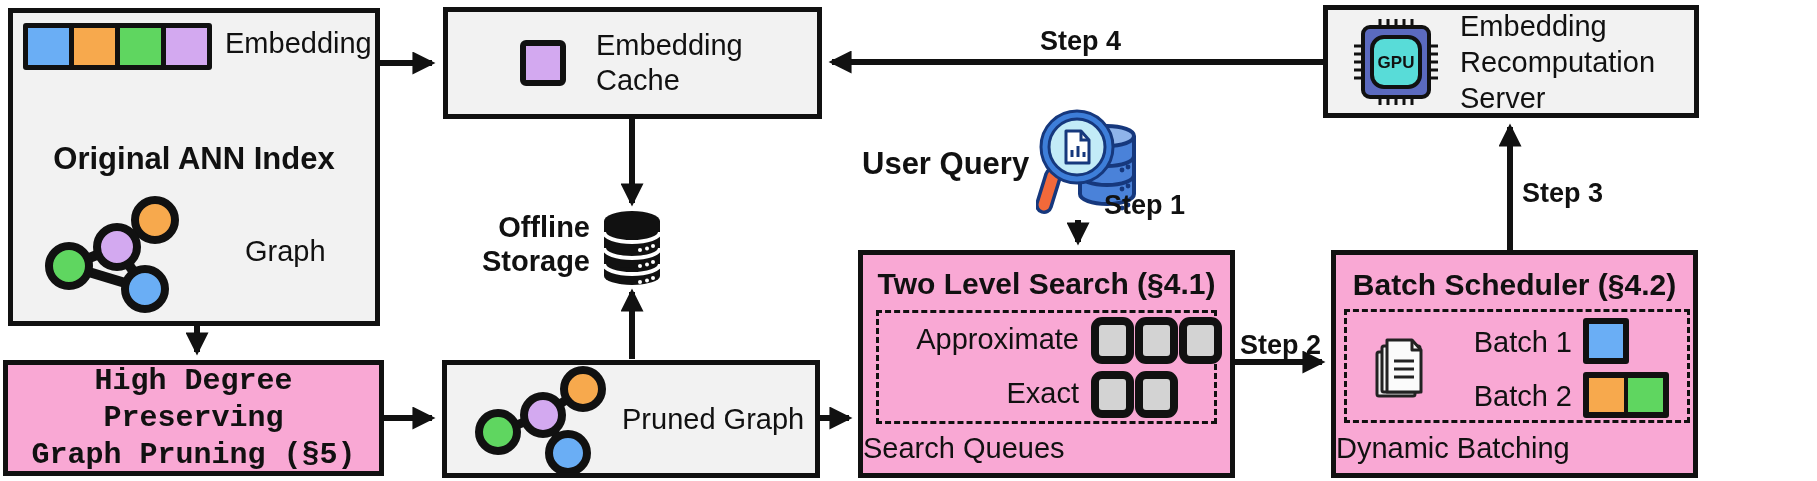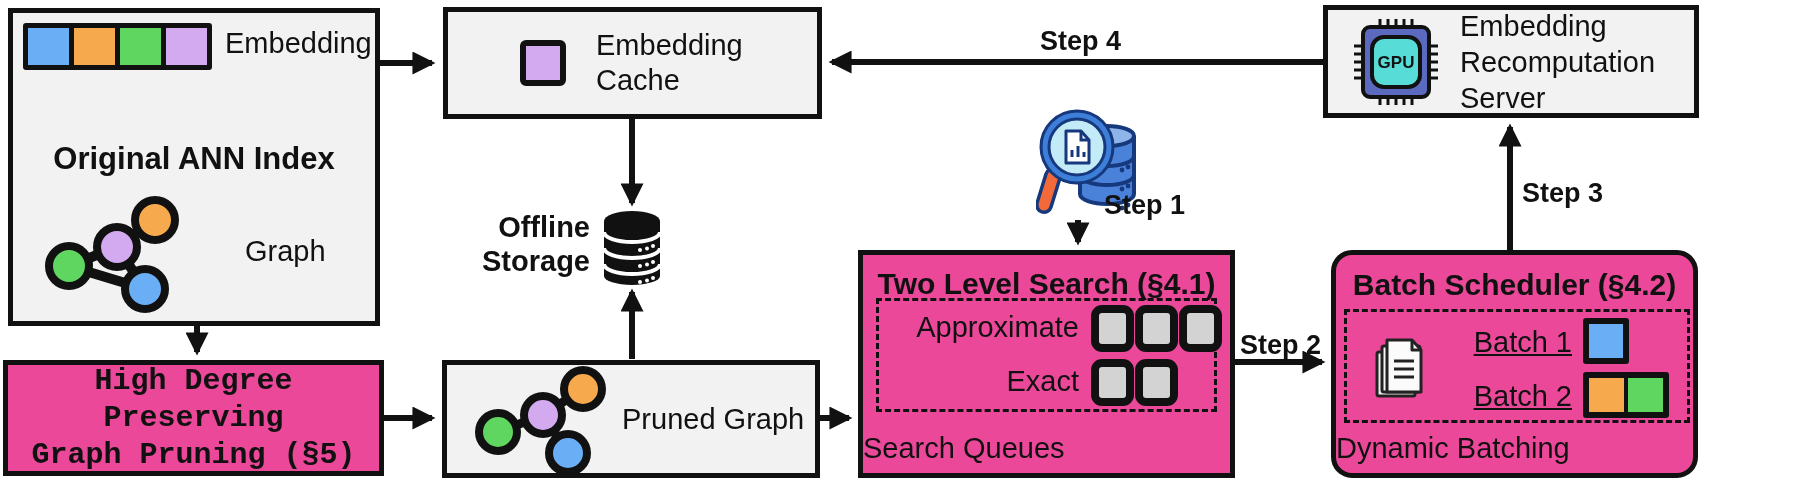--- a/index.html
+++ b/index.html
@@ -1,20 +1,20 @@
 <!DOCTYPE html>
 <html><head>
 <meta charset="utf-8">
 <style>
   * { margin:0; padding:0; box-sizing:border-box; }
   body { background:#ffffff; font-family:"Liberation Sans", sans-serif; color:#111; }
   #stage { position:relative; width:1817px; height:481px; background:#ffffff; overflow:hidden; }
 
   .box { position:absolute; border:5px solid #111; background:#f2f2f2; }
-  .box.dark { background:#ec4899; }
+  .box.dark { background:#f9a8d4; }
 
   .lbl { position:absolute; font-size:29px; color:#111; white-space:nowrap; }
   .bold { font-weight:700; }
 
   .title-center { position:absolute; left:0; right:0; text-align:center; font-weight:700; font-size:30px; }
 
   
   .emb-strip { position:absolute; left:10px; top:10px; display:flex; gap:5px; background:#111; padding:5px; border-radius:3px; }
   .emb-sq { width:41px; height:37px; }
 
@@ -29,21 +29,21 @@
   
   .dashed { position:absolute; border:3px dashed #111; }
 
   .qrow { position:absolute; height:48px; }
   .qlabel { position:absolute; top:6px; width:200px; text-align:right; font-size:29px; }
   .qsquares { position:absolute; left:212px; top:0; display:flex; }
   .qsq { width:43px; height:47px; border:8px solid #111; border-radius:11px; background:#d3d3d3; margin-right:1px; }
 
   .footer-lbl { position:absolute; left:0; right:0; bottom:8px; font-size:29px; }
 
-  .batch-label { position:absolute; width:170px; text-align:right; font-size:29px;text-decoration:underline; }
+  .batch-label { position:absolute; width:170px; text-align:right; font-size:29px; }
   .batch-sq1 { position:absolute; width:46px; height:46px; border:6px solid #111; border-radius:3px; }
   .batch-pair { position:absolute; display:flex; gap:4px; background:#111; padding:6px; border-radius:3px; }
   .batch-pair .cell { width:35px; height:34px; }
 
   .step { position:absolute; font-weight:700; font-size:27px; white-space:nowrap; }
 
   .overlay { position:absolute; left:0; top:0; pointer-events:none; }
   svg.icon { position:absolute; }
 </style>
 </head>
@@ -143,41 +143,41 @@
         <circle cx="78" cy="50" r="19" fill="#d3a9f0"></circle>
         <circle cx="33" cy="67" r="19" fill="#5fd660"></circle>
         <circle cx="103" cy="88" r="19" fill="#6aaef5"></circle>
       </g>
     </svg>
     <div class="lbl" style="left:175px; top:38px; width:185px; text-align:left;">Pruned Graph</div>
   </div>
 
   <div class="box dark" style="left:858px; top:250px; width:377px; height:228px;">
     <div class="title-center" style="top:12px;">Two Level Search (§4.1)</div>
-    <div class="dashed" style="left:13px; top:43px; width:341px; height:114px;">
+    <div class="dashed" style="left:13px; top:55px; width:341px; height:114px;">
       <div class="qrow" style="left:0; top:4px; width:100%;">
         <div class="qlabel">Approximate</div>
         <div class="qsquares">
           <div class="qsq"></div>
           <div class="qsq"></div>
           <div class="qsq"></div>
         </div>
       </div>
       <div class="qrow" style="left:0; top:58px; width:100%;">
         <div class="qlabel">Exact</div>
         <div class="qsquares">
           <div class="qsq"></div>
           <div class="qsq"></div>
         </div>
       </div>
     </div>
     <div class="footer-lbl">Search Queues</div>
   </div>
 
-  <div class="box dark" style="left:1331px; top:250px; width:367px; height:228px;border-radius:21px;">
+  <div class="box dark" style="left:1331px; top:250px; width:367px; height:228px;">
     <div class="title-center" style="top:13px;">Batch Scheduler (§4.2)</div>
     <div class="dashed" style="left:8px; top:54px; width:346px; height:114px;">
       <svg class="icon" style="left:26px; top:24px;" width="54" height="64" viewBox="0 0 54 64">
         <rect x="4" y="16" width="38" height="44" rx="2" fill="#ededed" stroke="#222" stroke-width="3"></rect>
         <rect x="9" y="10" width="38" height="46" rx="2" fill="#f5f5f5" stroke="#222" stroke-width="3"></rect>
         <path d="M14,4 h25 l9,10 v42 h-34 z" fill="#fbfbfb" stroke="#222" stroke-width="3" stroke-linejoin="round"></path>
         <path d="M39,4 v10 h9" fill="none" stroke="#222" stroke-width="3" stroke-linejoin="round"></path>
         <g stroke="#222" stroke-width="3">
           <line x1="21" y1="25" x2="41" y2="25"></line>
           <line x1="21" y1="33" x2="41" y2="33"></line>
@@ -214,20 +214,21 @@
         <circle cx="51" cy="36" r="2"></circle>
       <circle cx="38" cy="56" r="2"></circle>
         <circle cx="45" cy="54.5" r="2"></circle>
         <circle cx="51" cy="52" r="2"></circle>
       <circle cx="38" cy="72" r="2"></circle>
         <circle cx="45" cy="70.5" r="2"></circle>
         <circle cx="51" cy="68" r="2"></circle>
     </g>
   </svg>
 
+  <div class="lbl bold" style="left:862px; top:146px; font-size:31px;">User Query</div>
   <svg class="icon" style="left:1036px; top:106px;" width="112" height="116" viewBox="0 0 112 116">
 
     <path d="M44,30 v58 a27,10 0 0 0 54,0 V30" stroke="#16387d" stroke-width="4" fill="#4a82d9"></path>
     <g fill="none" stroke="#16387d" stroke-width="4">
       <path d="M44,50 a27,10 0 0 0 54,0"></path>
       <path d="M44,69 a27,10 0 0 0 54,0"></path>
     </g>
     <g fill="#16387d">
       <circle cx="86" cy="64" r="2.4"></circle>
         <circle cx="92" cy="61" r="2.4"></circle>

